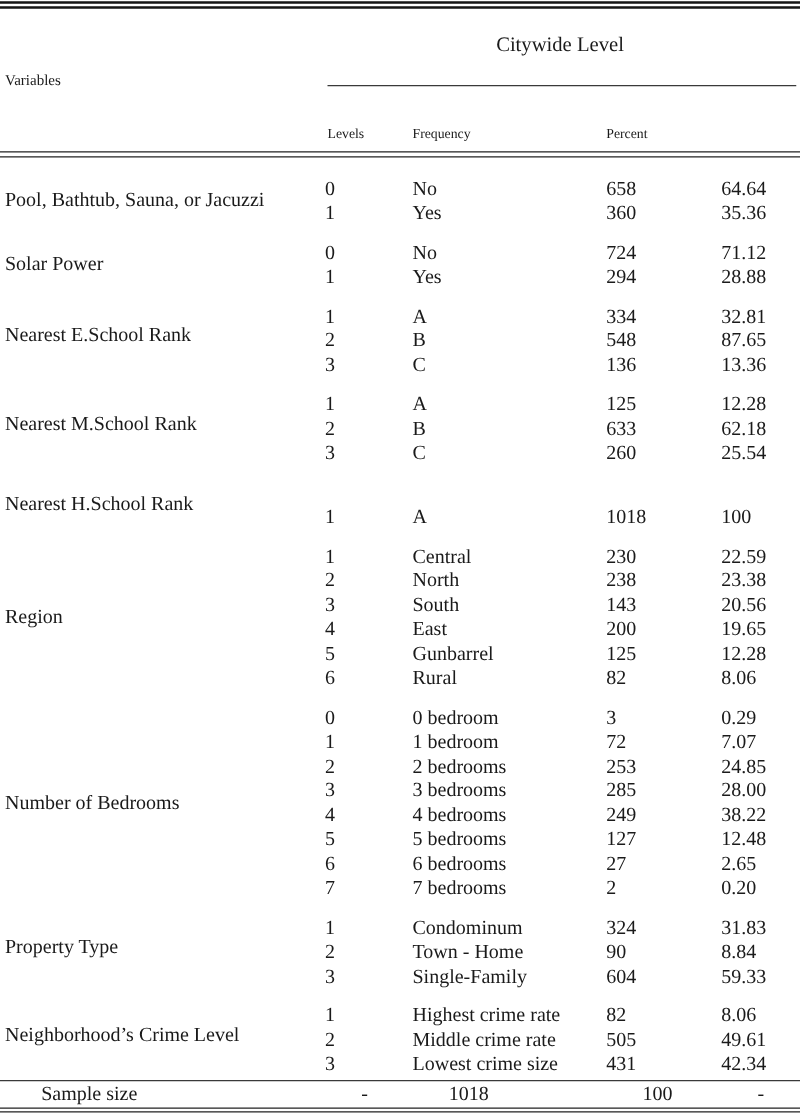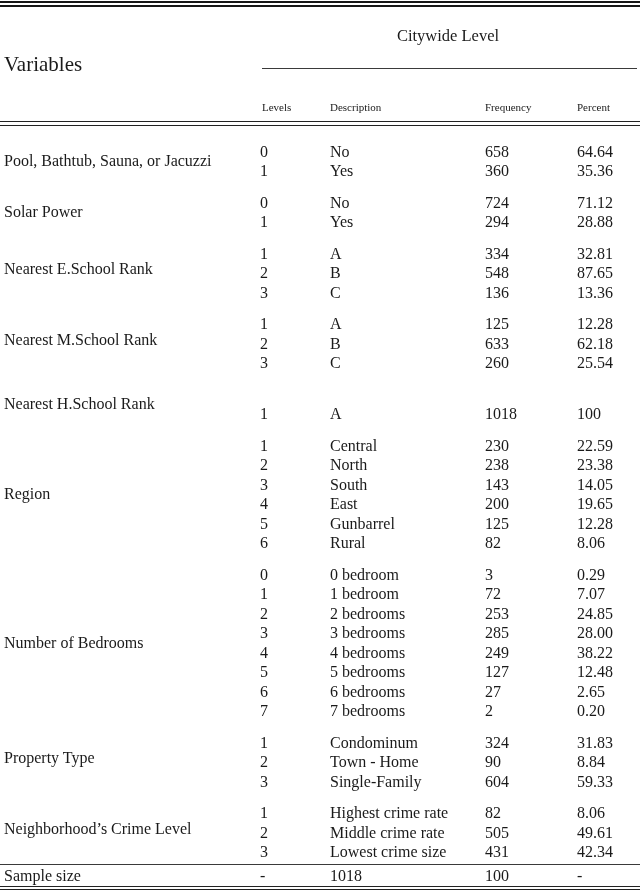--- a/index.html
+++ b/index.html
@@ -27,21 +27,21 @@
     border-top: 1.4px solid #222222;
     border-bottom: 1.4px solid #222222;
     height: 2.6px;
   }
   .rule-single-full { margin-left: -4px; border-top: 1.2px solid #3a3a3a; height: 0; }
   
   .header { display: flex; height: 114px; }
   .var-head {
     flex: 0 0 252px; width: 252px;
     display: flex; align-items: center;
-    font-size: 21px;
+    font-size: 12px;
   }
   .span-head { flex: 1 1 auto; display: flex; flex-direction: column; }
   .span-title {
     padding-top: 19px; height: 20px; line-height: 20px;
     text-align: center; font-size: 16.5px;
   }
   .span-rule {
     margin: 22px 3px 0 6px;
     border-top: 1.1px solid #3a3a3a; height: 0;
   }
@@ -73,39 +73,39 @@
     height: 19.5px; line-height: 19.5px;
   }
   .row .c { display: block; }
   .row .level, .footer-row .level { padding-left: 4px; }
   
   .footer-row {
     display: grid;
     grid-template-columns: 252px 74px 155px 92px auto;
     height: 21px; line-height: 21px;
     align-items: center;
+    margin-left: 29px;
   }
 </style>
 </head>
 <body>
 
 <div class="paper">
 
   <div class="rule-top"></div>
 
   <div class="header">
     <div class="var-head">
       <span>Variables</span>
     </div>
     <div class="span-head">
       <div class="span-title">Citywide Level</div>
       <div class="span-rule"></div>
       <div class="colheads">
         <span class="c-level">Levels</span>
-        <span>Description</span>
         <span>Frequency</span>
         <span>Percent</span>
       </div>
     </div>
   </div>
 
   <div class="rule-double"></div>
 
   <div class="groups" id="groups">
   <div class="group first">
@@ -236,21 +236,21 @@
     <span class="c level">2</span>
     <span class="c desc">North</span>
     <span class="c freq">238</span>
     <span class="c pct">23.38</span>
   </div>
 
   <div class="row">
     <span class="c level">3</span>
     <span class="c desc">South</span>
     <span class="c freq">143</span>
-    <span class="c pct">14.05</span>
+    <span class="c pct">20.56</span>
   </div>
 
   <div class="row">
     <span class="c level">4</span>
     <span class="c desc">East</span>
     <span class="c freq">200</span>
     <span class="c pct">19.65</span>
   </div>
 
   <div class="row">

